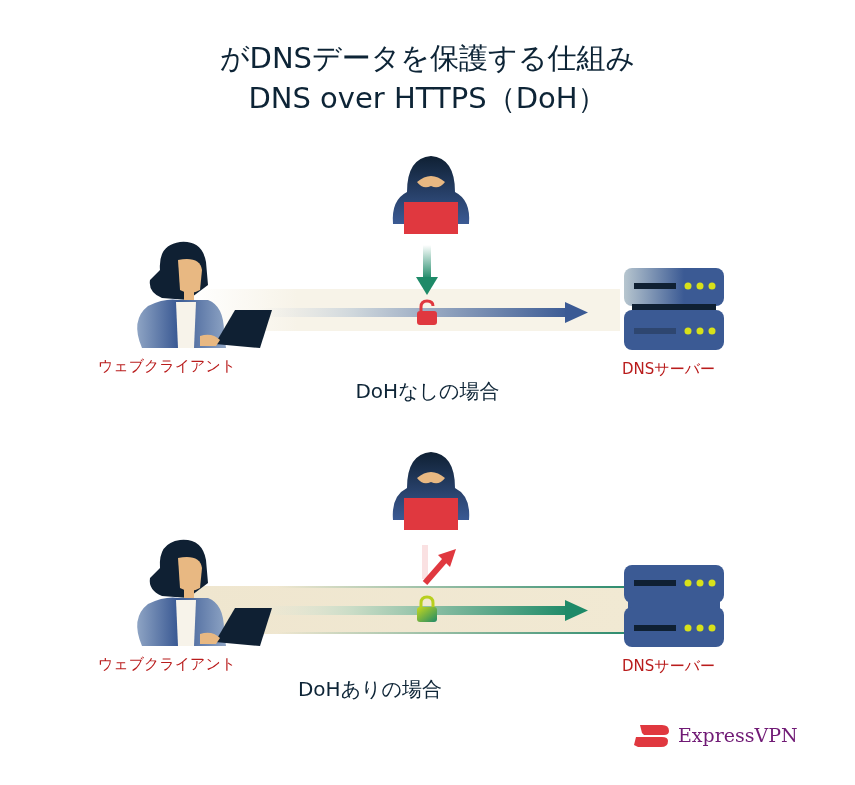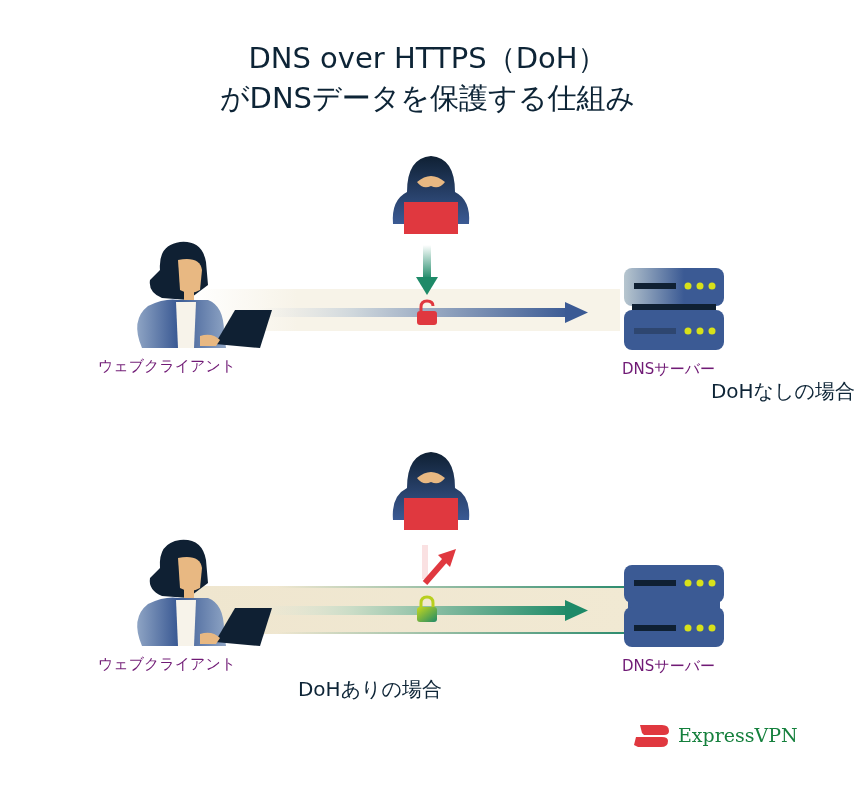--- a/index.html
+++ b/index.html
@@ -1,35 +1,35 @@
 <!DOCTYPE html>
 <html><head>
 <meta charset="utf-8">
 <style>
   html, body { margin: 0; padding: 0; background: #ffffff; }
   body { width: 855px; height: 785px; position: relative; overflow: hidden;
          font-family: "DejaVu Sans", "Liberation Sans", sans-serif; color: #0d2436; }
   .abs { position: absolute; }
   .title { left: 0; width: 855px; top: 38px; text-align: center; font-size: 29px; line-height: 40px; color: #0d2436; }
-  .label { font-size: 15px; color: #701a75; white-space: nowrap; }
+  .label { font-size: 15px; color: #b91c1c; white-space: nowrap; }
   .caption { font-size: 20px; color: #0d2436; white-space: nowrap; text-align: center; }
   .lane1 { left: 190px; top: 289px; width: 430px; height: 42px;
            background: linear-gradient(to right, rgba(245,240,226,0) 0%, #f7f3e8 25%, #f7f3e8 100%); }
   .lane2 { left: 190px; top: 586px; width: 440px; height: 44px;
            background: linear-gradient(to right, #efe6cf 0%, #f1e9d3 100%);
            border-top: 2px solid; border-bottom: 2px solid;
            border-image: linear-gradient(to right, rgba(255,255,255,0) 20%, #2a8a6d 100%) 1; }
-  .brand { font-family: "DejaVu Serif", "Liberation Serif", serif; font-size: 19px; color: #15803d; }
+  .brand { font-family: "DejaVu Serif", "Liberation Serif", serif; font-size: 19px; color: #701a75; }
 </style>
 </head>
 <body>
 
 <div class="abs title">
+  <div>がDNSデータを保護する仕組み</div>
   <div>DNS over HTTPS（DoH）</div>
-  <div>がDNSデータを保護する仕組み</div>
 </div>
 
 <div class="abs lane1"></div>
 
 <svg class="abs" style="left:260px;top:300px;" width="335" height="24">
   <defs>
     <linearGradient id="g1" x1="0" x2="1" y1="0" y2="0">
       <stop offset="0" stop-color="#dfe3e6" stop-opacity="0"></stop>
       <stop offset="0.3" stop-color="#cfd7dc"></stop>
       <stop offset="1" stop-color="#3b5a94"></stop>
@@ -100,21 +100,21 @@
   <circle cx="66" cy="20" r="3.5" fill="#d7e11a"></circle>
     <circle cx="78" cy="20" r="3.5" fill="#d7e11a"></circle>
     <circle cx="90" cy="20" r="3.5" fill="#d7e11a"></circle>
   <rect x="12" y="62" width="42" height="6" fill="#2e4670"></rect>
   <circle cx="66" cy="65" r="3.5" fill="#d7e11a"></circle>
     <circle cx="78" cy="65" r="3.5" fill="#d7e11a"></circle>
     <circle cx="90" cy="65" r="3.5" fill="#d7e11a"></circle>
 </svg>
 <div class="abs label" style="left:622px;top:360px;">DNSサーバー</div>
 
-<div class="abs caption" style="left:0;width:855px;top:378px;text-align:right;">DoHなしの場合</div>
+<div class="abs caption" style="left:0;width:855px;top:378px;">DoHなしの場合</div>
 
 <div class="abs lane2"></div>
 
 <svg class="abs" style="left:260px;top:598px;" width="335" height="24">
   <defs>
     <linearGradient id="g2" x1="0" x2="1" y1="0" y2="0">
       <stop offset="0" stop-color="#dfe8dc" stop-opacity="0"></stop>
       <stop offset="0.3" stop-color="#c9dcc6"></stop>
       <stop offset="1" stop-color="#1e8a68"></stop>
     </linearGradient>

